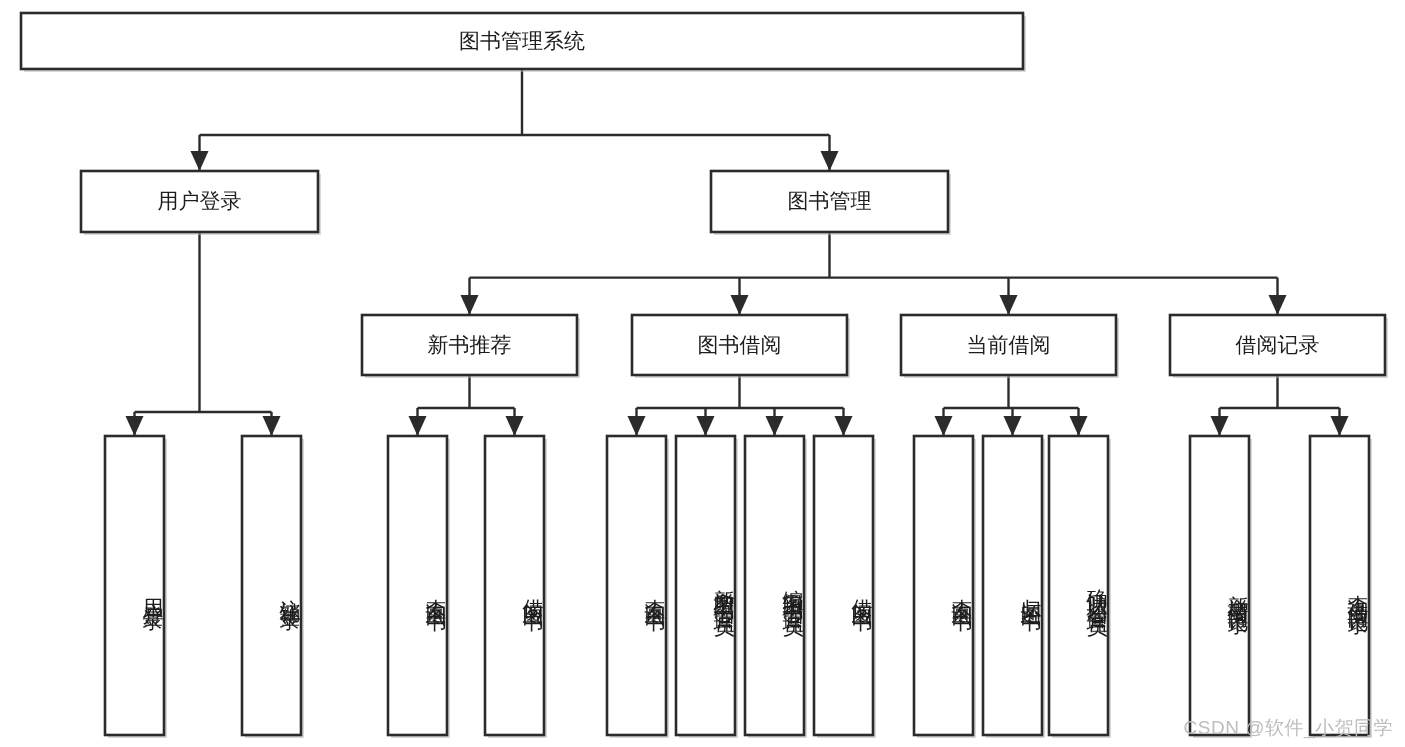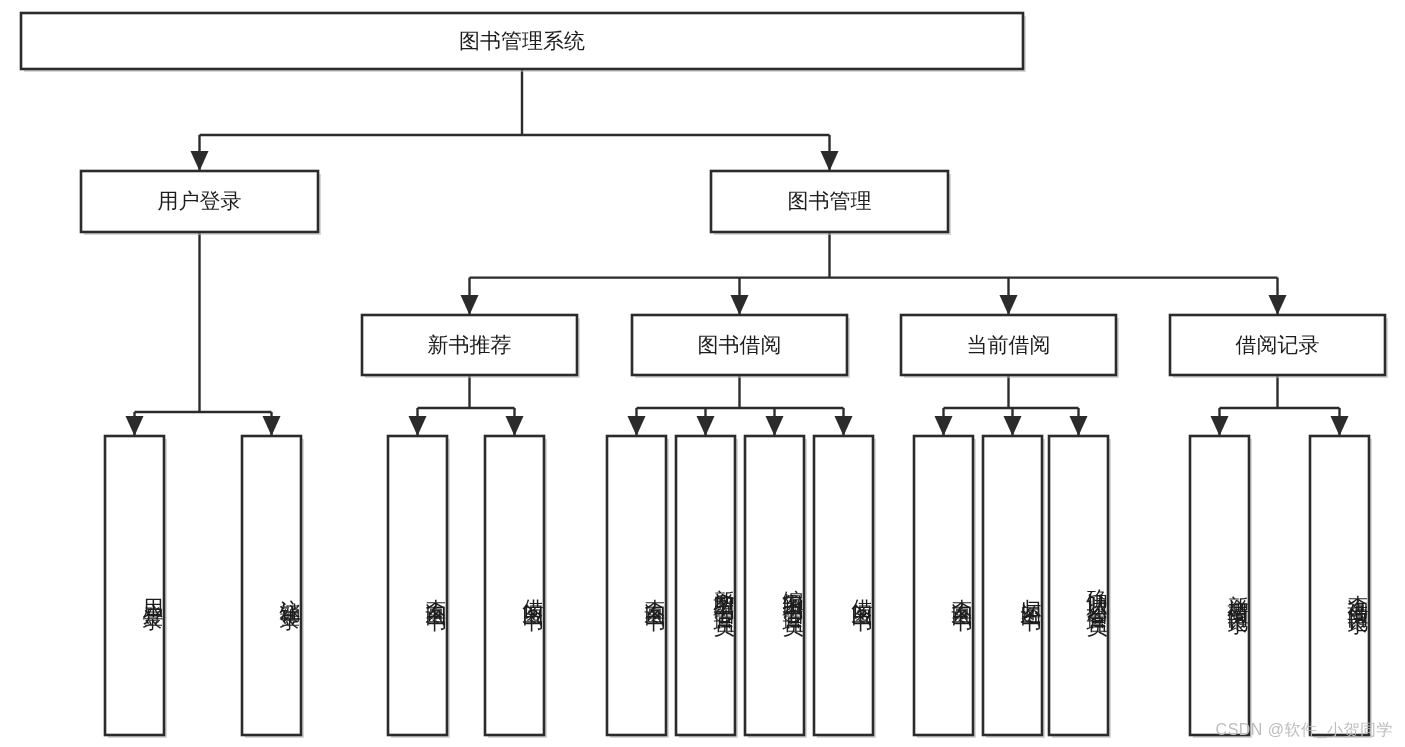--- a/index.html
+++ b/index.html
@@ -64,21 +64,21 @@
     color: #1d1d1d;
     letter-spacing: 4px;
     white-space: nowrap;
     pointer-events: none;
   }
   .watermark {
     position: absolute;
     right: 12px;
     bottom: 6px;
     font-family: "Liberation Sans", "DejaVu Sans", sans-serif;
-    font-size: 16px;
+    font-size: 19px;
     color: #bdbdbd;
     white-space: nowrap;
     letter-spacing: 0.5px;
   }
 </style>
 </head>
 <body>
 
 <div id="diagram-root">
 

